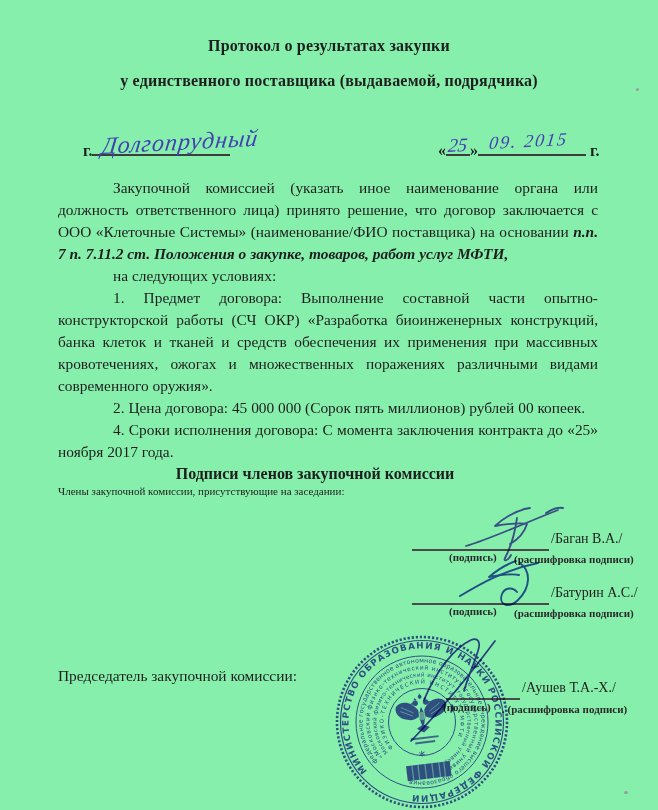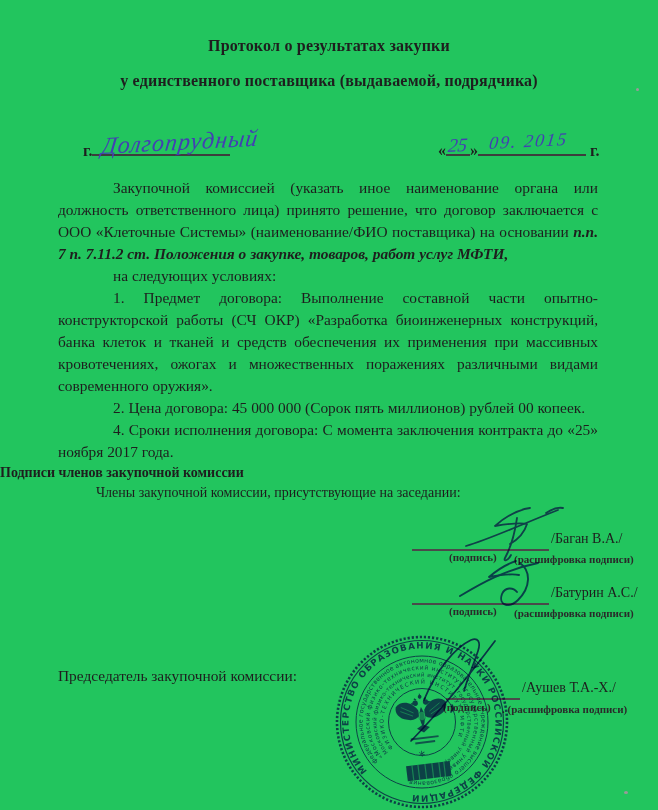--- a/index.html
+++ b/index.html
@@ -1,19 +1,19 @@
 <!DOCTYPE html>
 <html lang="ru" style="--ink: #1e1e1e; --hand: #4340b2; --sig1: #6a55c2; --sig2: #3b55c4; --sig3: #4a44bb; --stamp: #4a47b8;"><head>
 <meta charset="utf-8">
 <style>
   html,body{margin:0;padding:0;background:#e9e9e9;}
   .page{
     position:relative;
     width:658px;height:810px;
-    background:#22c55e;
+    background:#86efac;
     overflow:hidden;
     font-family:"Liberation Serif", serif;
     color:var(--ink,#1e1e1e);
   }
   .abs{position:absolute;}
   .doc-title{
     left:0;right:0;text-align:center;
     font-weight:bold;font-size:16px;letter-spacing:.2px;
   }
   .body-text{
@@ -34,22 +34,22 @@
     font-style:italic;
     color:var(--hand,#4340b2);
     font-weight:400;
     white-space:nowrap;
     transform:rotate(-3deg) skewX(-10deg);
     transform-origin:left bottom;
   }
   .hand-city{left:8px;bottom:-6px;font-size:24px;letter-spacing:1px;}
   .hand-day{left:1px;bottom:-3px;font-size:19px;}
   .hand-my{left:10px;bottom:0px;font-size:18px;letter-spacing:2px;}
-  .sig-heading{left:0;right:28px;text-align:left;font-weight:bold;font-size:14px;}
-  .sig-intro{left:58px;font-size:14px;margin-left:38px;}
+  .sig-heading{left:0;right:28px;text-align:center;font-weight:bold;font-size:16px;}
+  .sig-intro{left:58px;font-size:11px;}
   .sig-line{border-bottom:2px solid #4a4a4a;height:16px;}
   .sig-name{font-size:14px;white-space:nowrap;}
   .sig-sub{font-size:11px;color:#2a2a2a;white-space:nowrap;font-weight:bold;}
   .chairman-label{left:58px;font-size:15.4px;text-align:right;}
   .scribble{pointer-events:none;mix-blend-mode:multiply;}
   .scribble path{fill:none;stroke-linecap:round;stroke-linejoin:round;}
   .stamp-wrap{mix-blend-mode:multiply;opacity:.93;filter:blur(.35px);}
   .stamp-wrap text{font-family:"DejaVu Sans", sans-serif;}
   .speck{background:#9a9a9a;border-radius:50%;}
 </style>

